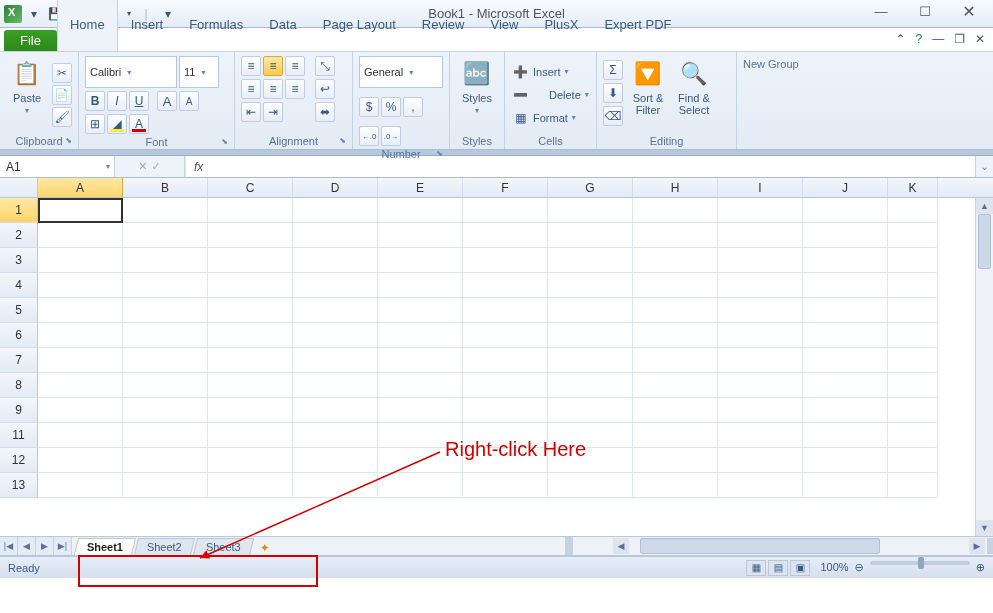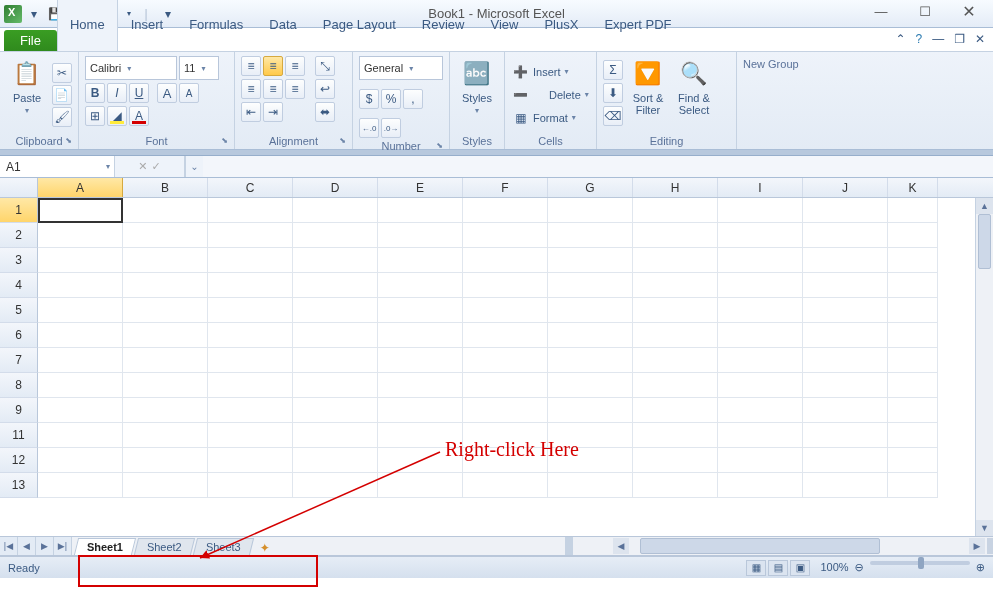--- a/index.html
+++ b/index.html
@@ -29,21 +29,21 @@
 .group-body { display:flex; gap:4px; flex:1; }
 .group-label { text-align:center; font-size:11px; color:#5a7299; padding-top:2px; position:relative;}
 .group-label.dl::after { content:"⬊"; font-size:8px; position:absolute; right:0; bottom:2px; color:#6b84a8;}
 .big-btn { width:42px; display:flex; flex-direction:column; align-items:center; justify-content:flex-start; gap:2px; padding-top:2px;}
 .big-btn .ic { width:32px; height:32px; display:flex; align-items:center; justify-content:center; font-size:22px; }
 .big-btn .lbl { font-size:11px; color:#3b5a82; text-align:center; line-height:1.1;}
 .col { display:flex; flex-direction:column; gap:2px; justify-content:center;}
 .row { display:flex; gap:2px; align-items:center;}
 .mini { width:20px; height:20px; display:flex; align-items:center; justify-content:center; font-size:12px; color:#3b5a82; background: linear-gradient(#fdfefe,#e8eef7); border:1px solid #c0cde0; border-radius:2px;}
 .mini.active { background: linear-gradient(#ffe8a6,#ffc94a); border-color:#d6a93f;}
-.combo { height:24px; background:#fff; border:1px solid #b8c6da; display:flex; align-items:center; padding:0 4px; font-size:11px; color:#333; gap:6px;}
+.combo { height:32px; background:#fff; border:1px solid #b8c6da; display:flex; align-items:center; padding:0 4px; font-size:11px; color:#333; gap:6px;}
 .combo .dd { color:#6b84a8; font-size:8px;}
 
 
 .formula-bar { height:22px; border-bottom:1px solid #a9bdd6; display:flex; align-items:stretch; background:#f3f6fb;}
 .namebox { width:115px; border-right:1px solid #c5d2e2; background:#fff; display:flex; align-items:center; padding:0 6px; position:relative;}
 .namebox .dd { position:absolute; right:4px; font-size:8px; color:#6b84a8;}
 .fx-area { flex:1; background:#fff; display:flex; align-items:center; padding-left:8px; gap:10px; border-left:1px solid #e0e6ee;}
 .fx-area .fx { font-style:italic; color:#555; font-size:12px;}
 .fb-expand { width:18px; display:flex; align-items:center; justify-content:center; color:#6b84a8; font-size:10px; border-left:1px solid #c5d2e2; background:#eef3fa; }
 
@@ -83,21 +83,21 @@
 .statusbar { height:22px; background:linear-gradient(#e6edf6,#d5e0ee); border-top:1px solid #b9c7da; display:flex; align-items:center; justify-content:space-between; padding:0 8px; font-size:11px; color:#3b5a82;}
 .statusbar .views { display:flex; gap:2px; align-items:center;}
 .statusbar .views .vb { width:20px; height:16px; background:#dbe4f0; border:1px solid #b9c7da; display:flex; align-items:center; justify-content:center; font-size:10px;}
 .zoom { display:flex; align-items:flex-start; gap:6px;}
 .zoom .slider { width:100px; height:4px; background:#c0cde0; position:relative; border-radius:2px;}
 .zoom .slider .knob { position:absolute; left:48px; top:-4px; width:6px; height:12px; background:#8fa5c2; border-radius:2px;}
 
 
 .annot-box { position:absolute; border:2px solid #d40000; pointer-events:none;}
 .annot-line { position:absolute; pointer-events:none; }
-.annot-text { position:absolute; color:#d40000; font-size:20px; font-family:Liberation Serif, serif; pointer-events:none;}
+.annot-text { position:absolute; color:#d40000; font-size:20px; font-family:Liberation Sans, sans-serif; pointer-events:none;}
 </style>
 </head>
 <body>
 
 <div class="titlebar">
   <div class="qat">
     <div class="logo"></div>
     <div class="qat-btn">▾</div>
     <div class="qat-btn">💾</div>
     <div class="qat-btn">↶</div>
@@ -298,20 +298,24 @@
 
 <div class="formula-bar">
   <div class="namebox">
     <span>A1</span>
     <span class="dd">▾</span>
   </div>
   <div style="width:70px; background:#eef3fa; border-right:1px solid #c5d2e2; display:flex; align-items:center; justify-content:center; gap:4px;">
     <span style="color:#aaa;font-size:11px;">✕</span>
     <span style="color:#aaa;font-size:11px;">✓</span>
   </div>
+  <div class="fx-area">
+    <span class="fx">fx</span>
+    <span></span>
+  </div>
   <div class="fb-expand">⌄</div>
 </div>
 
 <div class="sheet-area">
   <div class="col-headers">
     <div class="corner"></div>
     <div class="ch sel">A</div>
     <div class="ch">B</div>
     <div class="ch">C</div>
     <div class="ch">D</div>

